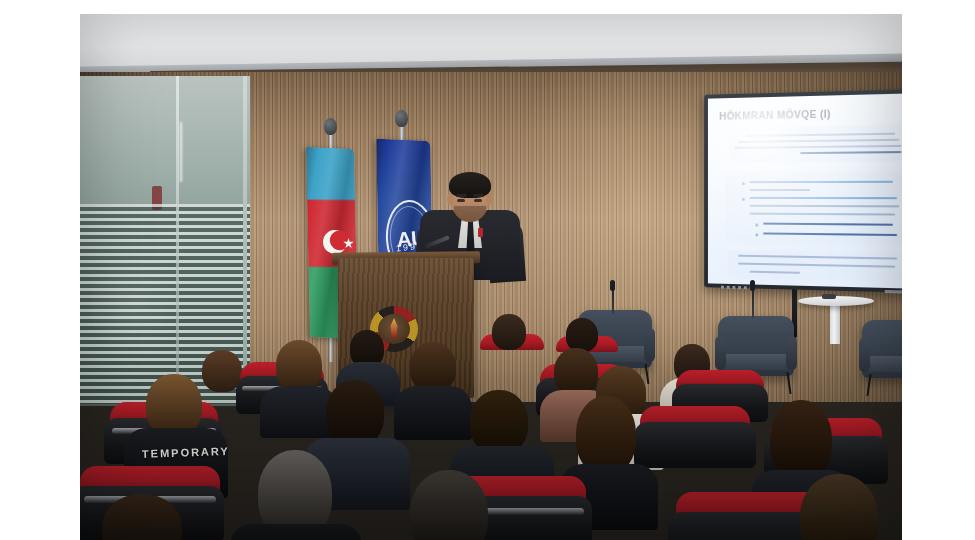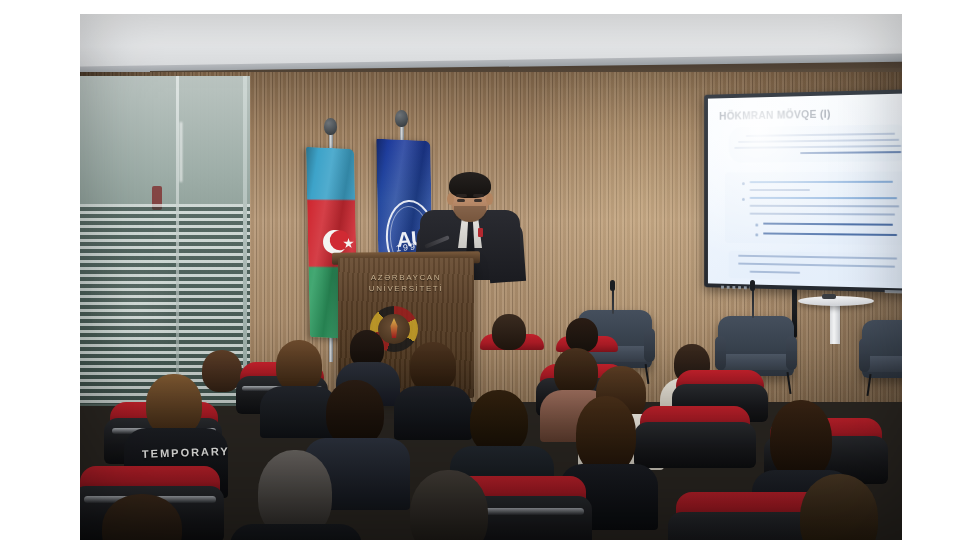--- a/index.html
+++ b/index.html
@@ -327,24 +327,20 @@
     <div class="spk-brow" style="left:376px;"></div>
     <div class="spk-brow" style="left:393px;"></div>
     <div class="spk-eye" style="left:377px;"></div>
     <div class="spk-eye" style="left:394px;"></div>
     <div class="spk-beard"></div>
     <div class="pointer"></div>
     <div class="spk-hand"></div>
 
     <div class="podium-top"></div>
     <div class="podium"></div>
-    <div class="podium-text">
-      <div>AZƏRBAYCAN</div>
-      <div>UNİVERSİTETİ</div>
-    </div>
     <div class="podium-emblem">
       <div class="emb-ring"></div>
       <div class="emb-in"></div>
       <div class="emb-flame"></div>
     </div>
 
     <div class="chair-red" style="left:400px;top:320px;width:64px;height:16px;"></div>
     <div class="chair-red" style="left:476px;top:322px;width:62px;height:16px;"></div>
 
     <div class="person">

